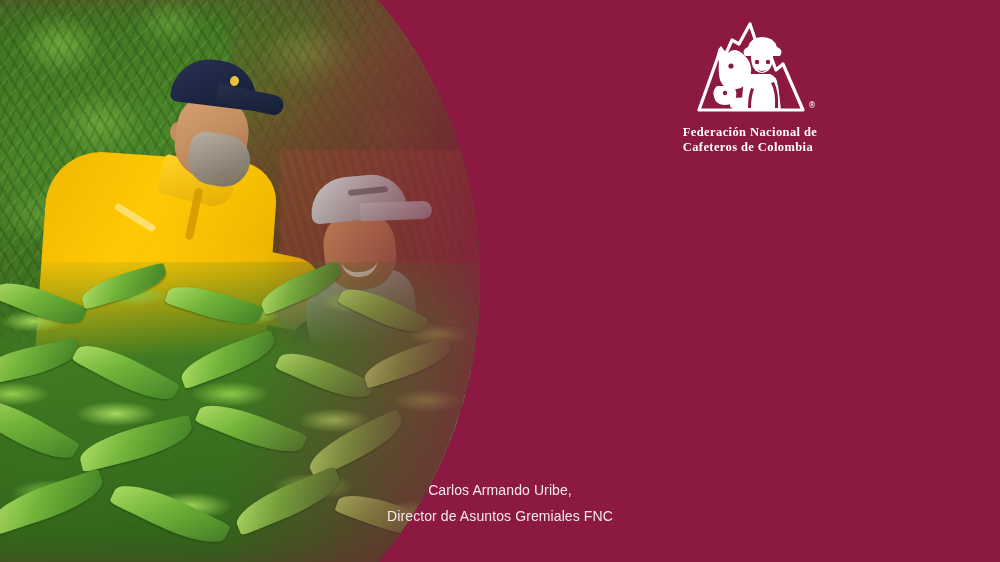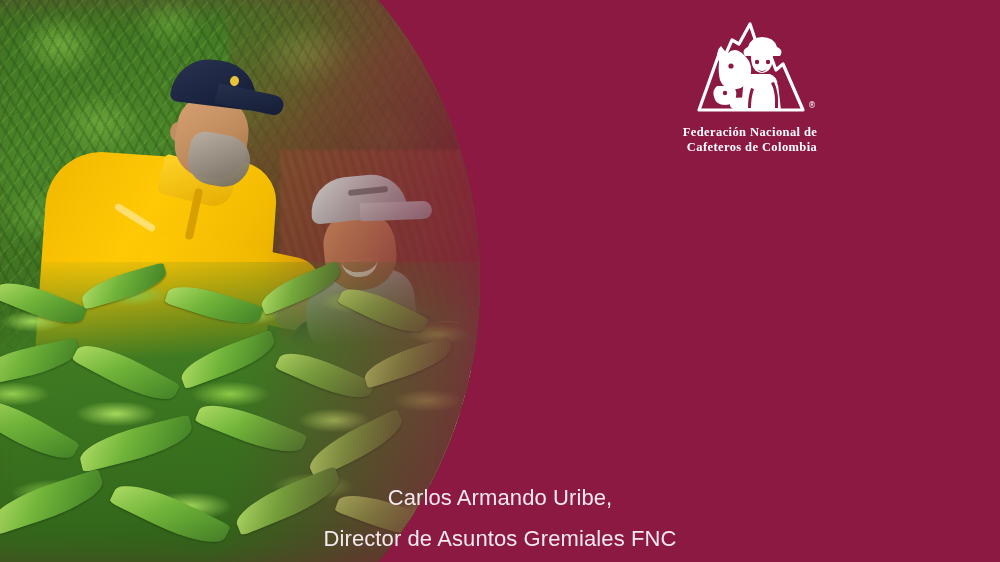--- a/index.html
+++ b/index.html
@@ -231,35 +231,35 @@
   
   .panel{
     position:absolute;left:500px;top:0;width:500px;height:562px;
     display:flex;flex-direction:column;align-items:center;
   }
   .logo{
     margin-top:18px;width:168px;display:flex;flex-direction:column;align-items:center;
   }
   .logo svg{display:block;}
   .logo-text{
-    margin-top:3px;text-align:right;color:#ffffff;
+    margin-top:3px;text-align:left;color:#ffffff;
     font-family:"Liberation Serif", serif;
     font-weight:700;font-size:12.5px;line-height:1.18;letter-spacing:.4px;
     white-space:pre-line;
   }
   .title{
     margin-top:12px;width:470px;text-align:center;color:#ffffff;
     font-family:"Liberation Sans", sans-serif;
     font-weight:700;font-size:43px;line-height:1.12;letter-spacing:-0.4px;
     white-space:pre-line;
   }
   .byline{
     position:absolute;left:0;right:0;top:478px;text-align:center;
     color:#f6e9ee;font-family:"Liberation Sans", sans-serif;
-    font-weight:400;font-size:22px;line-height:1.85;letter-spacing:.1px;
+    font-weight:400;font-size:14px;line-height:1.85;letter-spacing:.1px;
     white-space:pre-line;
   }
 </style>
 </head>
 <body>
 
 <div class="slide">
 
   <div class="photo-wrap">
     <div class="photo">

